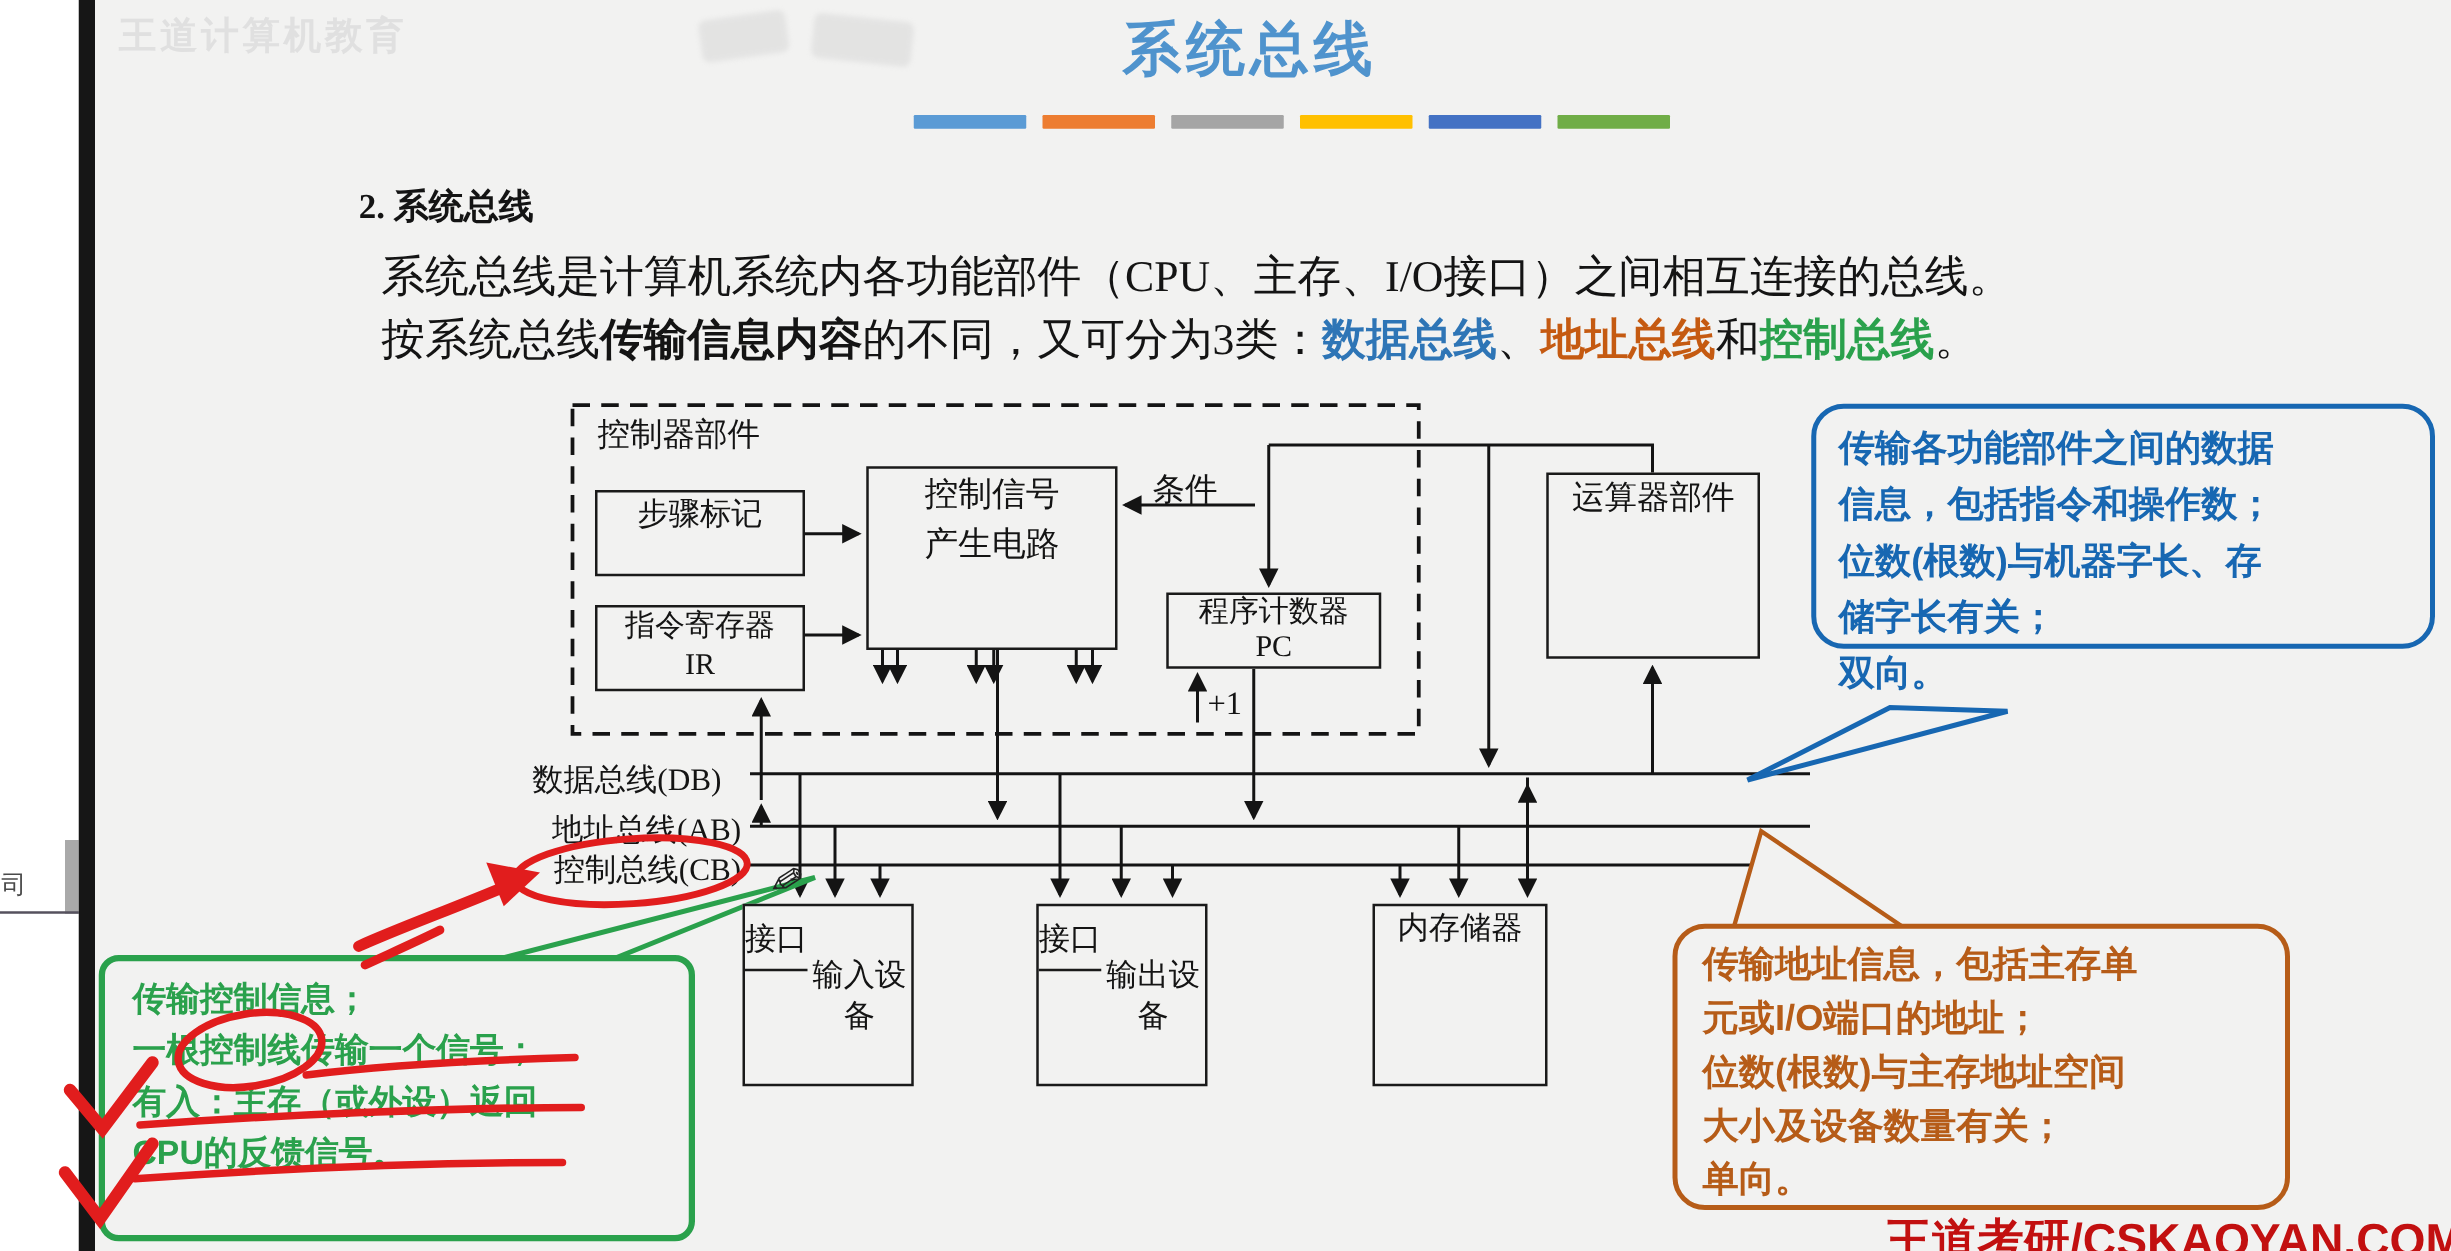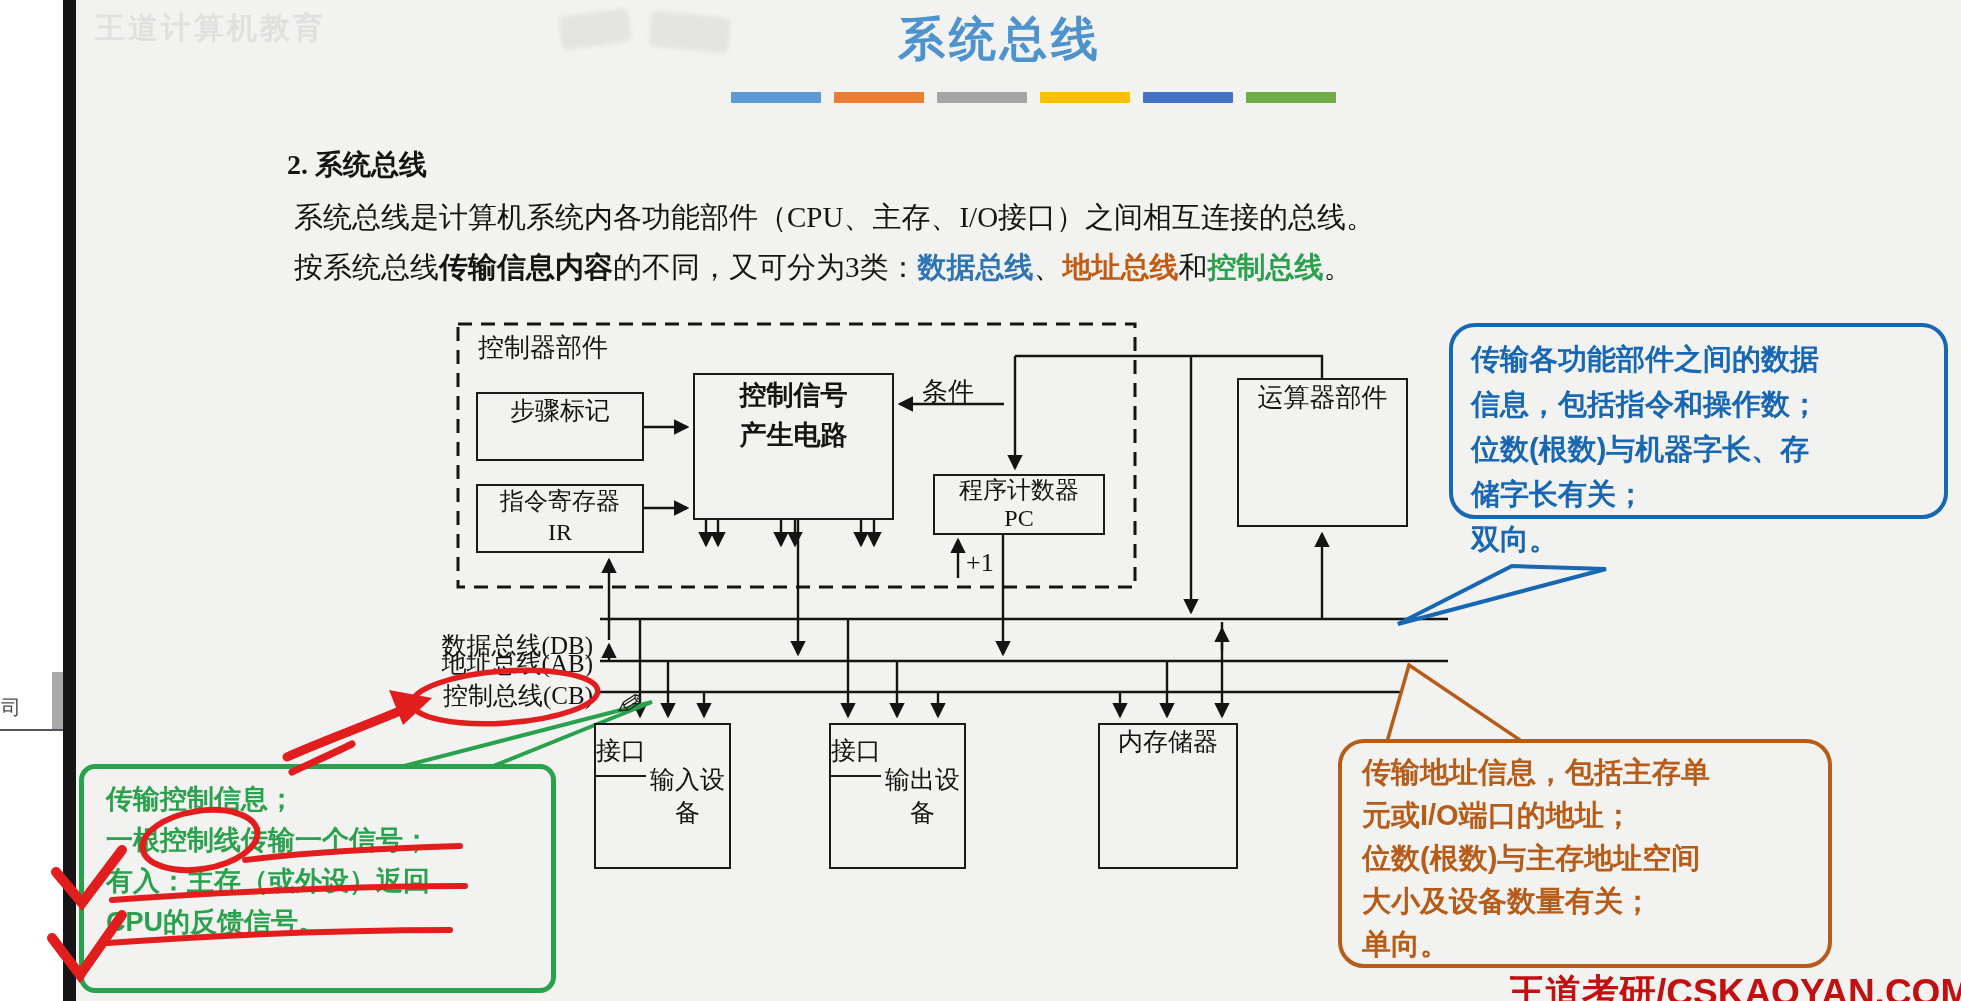--- a/index.html
+++ b/index.html
@@ -14,21 +14,21 @@
   #black-bar{left:63px;top:0;width:13px;height:1001px;background:#161616;z-index:7;}
   
   #watermark{left:95px;top:8px;font-size:30px;font-weight:bold;color:#e0e0e0;
              letter-spacing:3px;font-family:"Liberation Sans","DejaVu Sans",sans-serif;z-index:3;}
   .smudge{background:#c9c9c9;opacity:.35;border-radius:6px;filter:blur(2px);z-index:3;}
   #page-title{left:870px;top:8px;width:260px;text-align:center;font-size:47px;font-weight:bold;
               color:#4f93cd;letter-spacing:4px;z-index:3;}
   .bar{top:92px;width:90px;height:11px;z-index:3;border-radius:1px;}
   
   #heading{left:287px;top:146px;font-size:28px;font-weight:bold;z-index:3;}
-  .para{left:294px;font-size:29px;z-index:3;white-space:nowrap;}
+  .para{left:305px;font-size:35px;z-index:3;white-space:nowrap;}
   #para1{top:198px;}
   #para2{top:248px;}
   .b{font-weight:bold;}
   .c-blue{color:#2e75b6;font-weight:bold;}
   .c-orange{color:#c55a11;font-weight:bold;}
   .c-green{color:#2aa14c;font-weight:bold;}
   
   .dbox{border:2.5px solid #1a1a1a;background:#f2f2f1;z-index:10;display:flex;
         align-items:flex-start;justify-content:center;text-align:center;font-size:25px;box-sizing:border-box;}
   .dbox .stack{line-height:31px;}
@@ -126,21 +126,21 @@
 <div class="abs para" id="para1">系统总线是计算机系统内各功能部件（CPU、主存、I/O接口）之间相互连接的总线。</div>
 <div class="abs para" id="para2"><span>按系统总线</span><span class="b">传输信息内容</span><span>的不同，又可分为3类：</span><span class="c-blue">数据总线</span><span>、</span><span class="c-orange">地址总线</span><span>和</span><span class="c-green">控制总线</span><span>。</span></div>
 
 <div class="abs dlabel" style="left:478px;top:330px;">控制器部件</div>
 
 <div class="abs dbox" style="left:476px;top:392px;width:168px;height:69px;">
     <span>步骤标记</span>
   </div>
 
 <div class="abs dbox" style="left:693px;top:373px;width:201px;height:147px;font-size:27px;">
-  <div class="stack" style="line-height:40px;font-weight:bold;">
+  <div class="stack" style="line-height:40px;">
       <div>控制信号</div>
       <div>产生电路</div>
     </div>
 </div>
 
 <div class="abs dbox" style="left:476px;top:484px;width:168px;height:69px;font-size:24px;">
   <div class="stack">
       <div>指令寄存器</div>
       <div>IR</div>
     </div>
@@ -153,21 +153,21 @@
       <div>程序计数器</div>
       <div>PC</div>
     </div>
 </div>
 <div class="abs dlabel" style="left:966px;top:548px;">+1</div>
 
 <div class="abs dbox" style="left:1237px;top:378px;width:171px;height:149px;font-size:26px;">
     <span>运算器部件</span>
   </div>
 
-<div class="abs buslabel" style="top:629px;">数据总线(DB)</div>
+<div class="abs buslabel" style="top:607px;text-align:center;">数据总线(DB)</div>
 <div class="abs buslabel" style="top:647px;">地址总线(AB)</div>
 <div class="abs buslabel" style="top:679px;">控制总线(CB)</div>
 
 <div class="abs dbox twocell" style="left:594px;top:723px;width:137px;height:146px;">
   <div class="cellTop">接口</div>
   <div class="cellBot">输入设备</div>
 </div>
 <div class="abs dbox twocell" style="left:829px;top:723px;width:137px;height:146px;">
   <div class="cellTop">接口</div>
   <div class="cellBot">输出设备</div>

